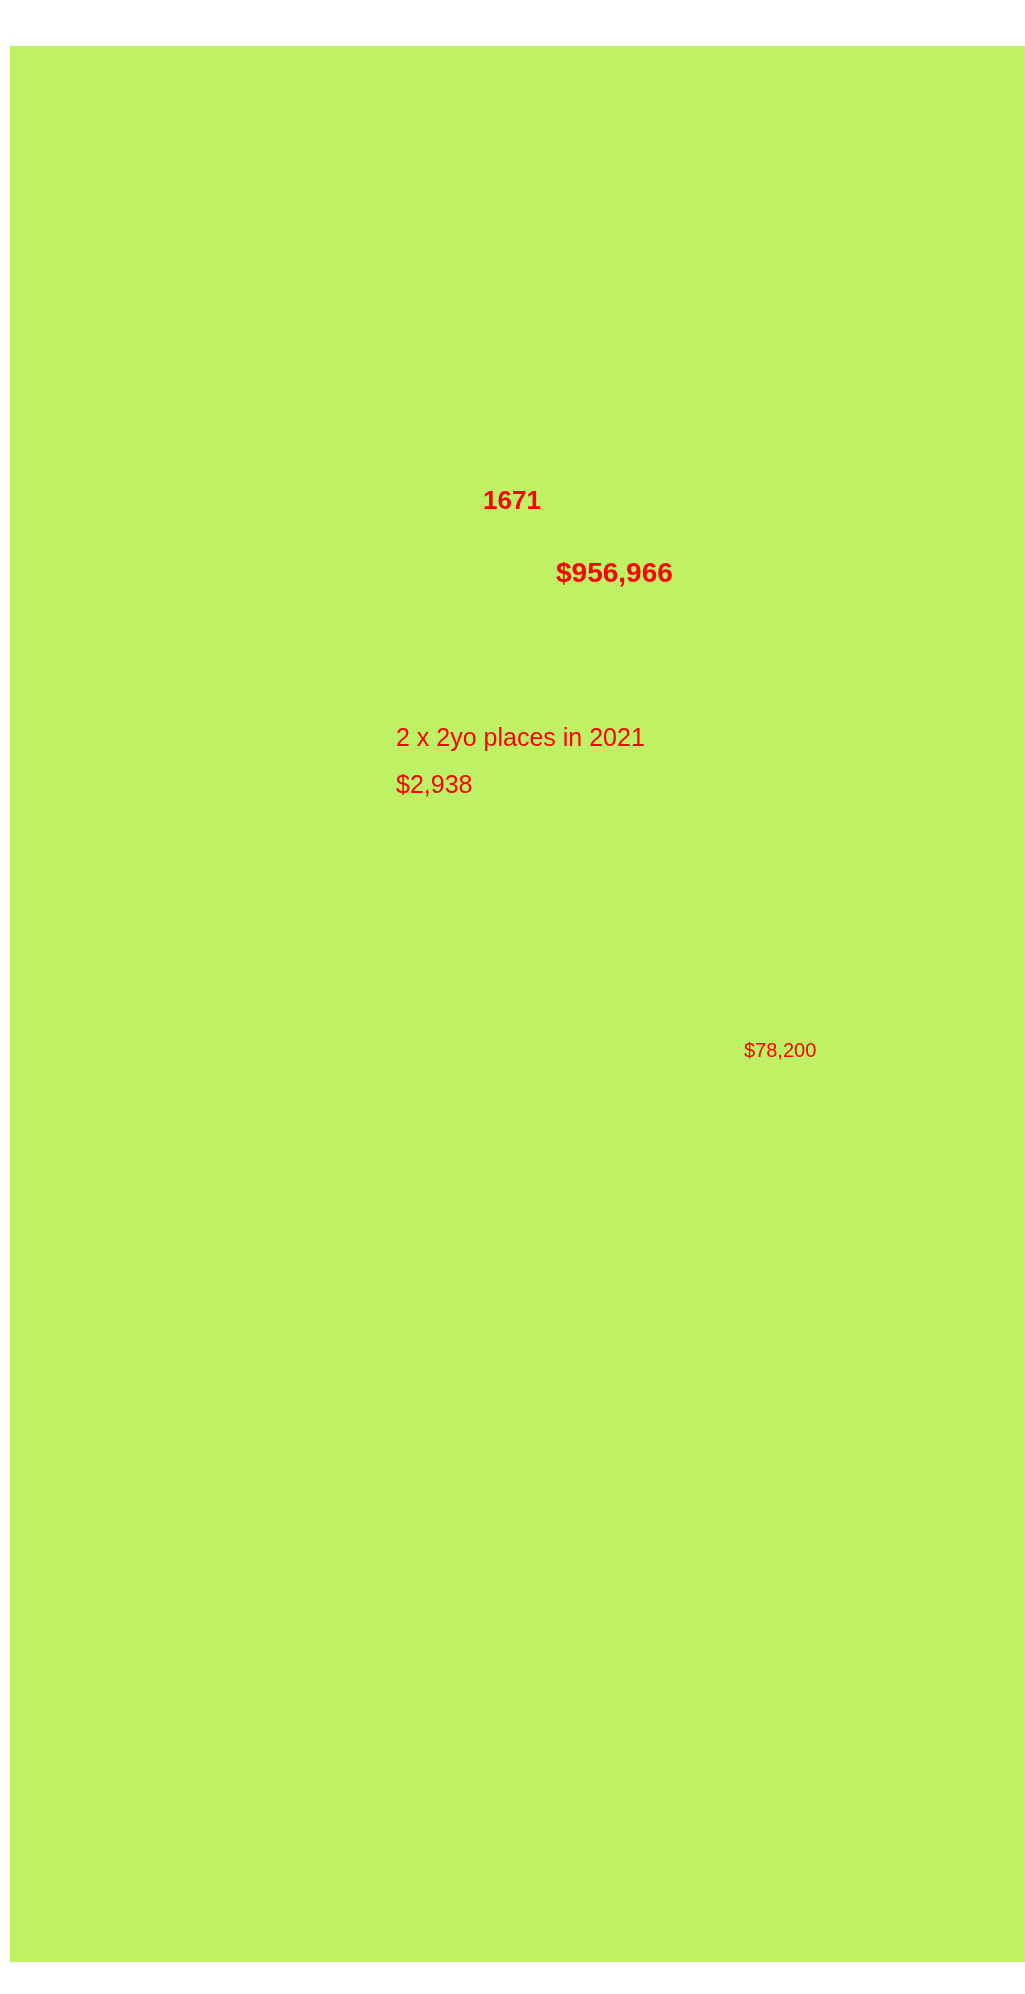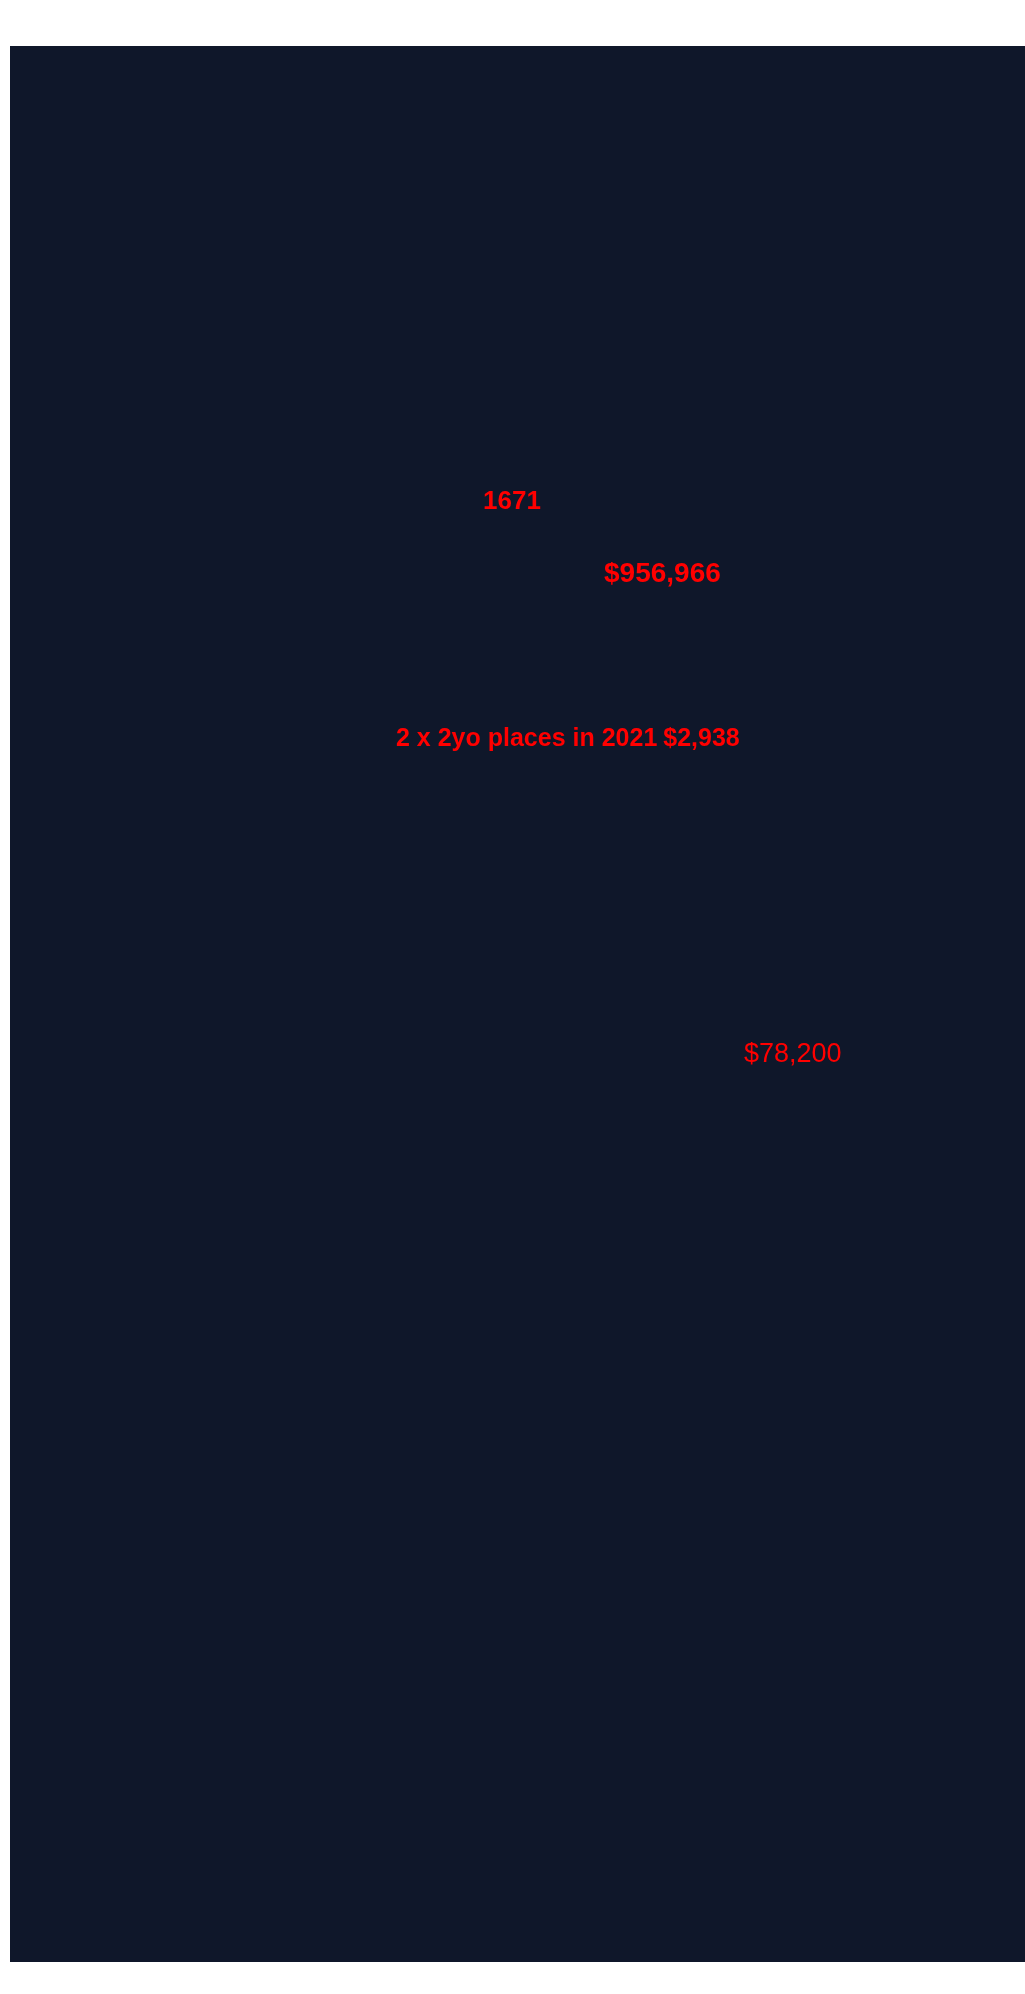--- a/index.html
+++ b/index.html
@@ -16,56 +16,55 @@
     width: 1025px;
     height: 1994px;
     background: #ffffff;
   }
   .black-frame {
     position: absolute;
     left: 10px;
     top: 46px;
     width: 1015px;
     height: 1916px;
-    background: #0f172a;
+    background: #bef264;
   }
   .annotation {
     position: absolute;
     color: #ff0000;
     white-space: nowrap;
     line-height: 1.1;
     letter-spacing: 0px;
   }
   .ann-bold {
     font-weight: bold;
   }
   .ann-1671 {
     left: 473px;
     top: 440px;
     font-size: 26px;
   }
   .ann-large-amount {
     left: 546px;
     top: 512px;
     font-size: 28px;
-    margin-left: 48px;
   }
   .ann-places {
     left: 386px;
     top: 678px;
     font-size: 25px;
-    font-weight: bold;
+    font-weight: normal;
     display: flex;
-    flex-direction: row;
-    gap: 6px;
+    flex-direction: column;
+    gap: 19px;
   }
   .ann-small-amount {
     left: 734px;
     top: 993px;
-    font-size: 27px;
+    font-size: 20px;
     font-weight: normal;
   }
 </style>
 </head>
 <body>
 
 <div class="page">
 
   <div class="black-frame">
 

